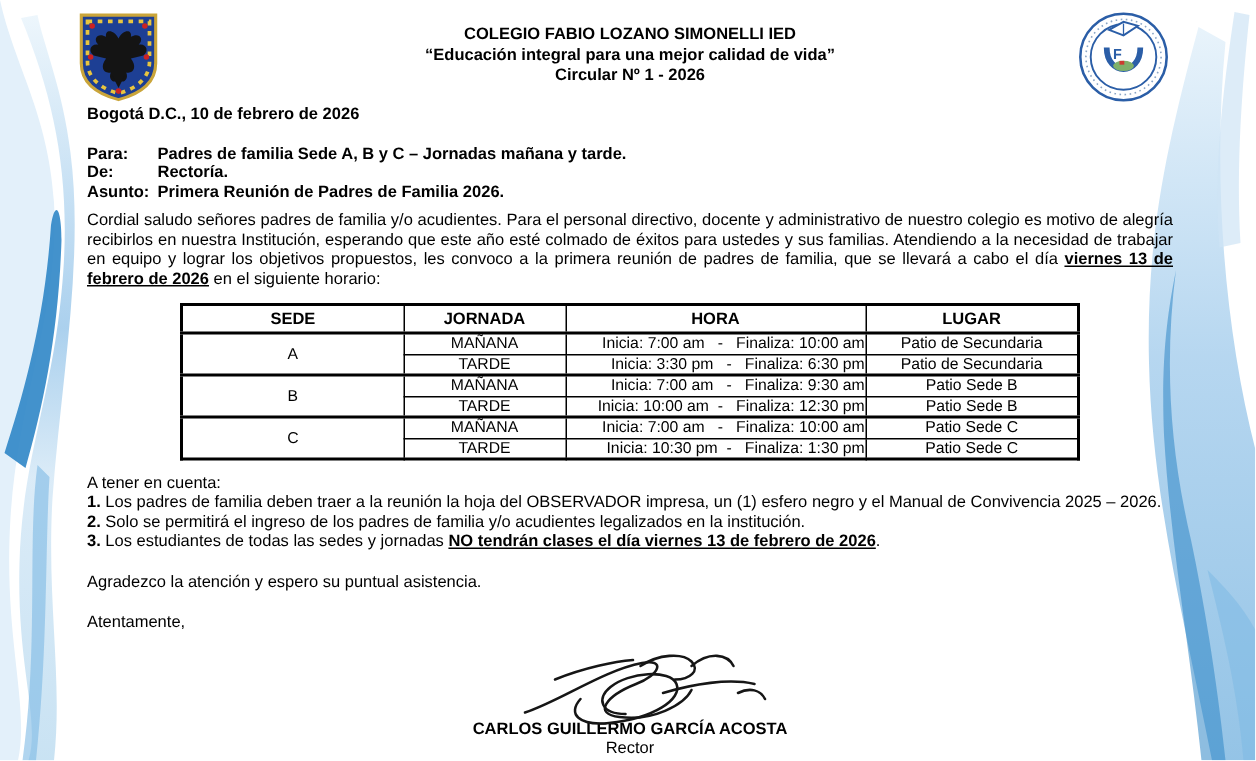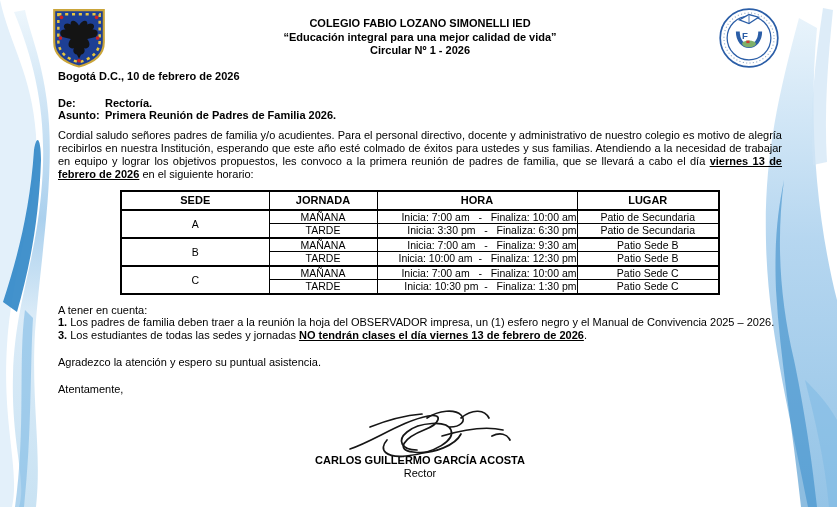--- a/index.html
+++ b/index.html
@@ -104,20 +104,24 @@
     <div class="header-text">
       <div>COLEGIO FABIO LOZANO SIMONELLI IED</div>
       <div>“Educación integral para una mejor calidad de vida”</div>
       <div>Circular Nº 1 - 2026</div>
     </div>
 
     <div class="date-line">Bogotá D.C., 10 de febrero de 2026</div>
 
     <div class="meta">
       <div class="meta-row">
+        <span class="meta-label">Para:</span>
+        <span class="meta-value">Padres de familia Sede A, B y C – Jornadas mañana y tarde.</span>
+      </div>
+      <div class="meta-row">
         <span class="meta-label">De:</span>
         <span class="meta-value">Rectoría.</span>
       </div>
       <div class="meta-row">
         <span class="meta-label">Asunto:</span>
         <span class="meta-value">Primera Reunión de Padres de Familia 2026.</span>
       </div>
     </div>
 
     <p class="body-p"><span>Cordial saludo señores padres de familia y/o acudientes. Para el personal directivo, docente y administrativo de nuestro colegio es motivo de alegría recibirlos en nuestra Institución, esperando que este año esté colmado de éxitos para ustedes y sus familias. Atendiendo a la necesidad de trabajar en equipo y lograr los objetivos propuestos, les convoco a la primera reunión de padres de familia, que se llevará a cabo el día </span><span class="b u">viernes 13 de febrero de 2026</span><span> en el siguiente horario:</span></p>
@@ -170,20 +174,21 @@
           <td>TARDE</td>
           <td class="hora">Inicia: 10:30 pm  -   Finaliza: 1:30 pm</td>
           <td>Patio Sede C</td>
         </tr>
       </tbody>
     </table>
 
     <div class="notes">
       <div class="notes-title">A tener en cuenta:</div>
       <div><span class="b">1.</span><span> Los padres de familia deben traer a la reunión la hoja del OBSERVADOR impresa, un (1) esfero negro y el Manual de Convivencia 2025 – 2026.</span></div>
+      <div><span class="b">2.</span><span> Solo se permitirá el ingreso de los padres de familia y/o acudientes legalizados en la institución.</span></div>
       <div><span class="b">3.</span><span> Los estudiantes de todas las sedes y jornadas </span><span class="b u">NO tendrán clases el día viernes 13 de febrero de 2026</span><span>.</span></div>
     </div>
 
     <div class="thanks">Agradezco la atención y espero su puntual asistencia.</div>
     <div class="valediction">Atentamente,</div>
 
     <div class="sig">
       <svg class="sig-scribble" width="180" height="58" viewBox="0 0 180 58">
         <g fill="none" stroke="#161616" stroke-width="1.7" stroke-linecap="round">
           <path d="M10 44 C34 36 62 16 88 11 C104 8 100 19 84 25 C64 33 55 45 73 47 C95 50 116 39 121 29"></path>

